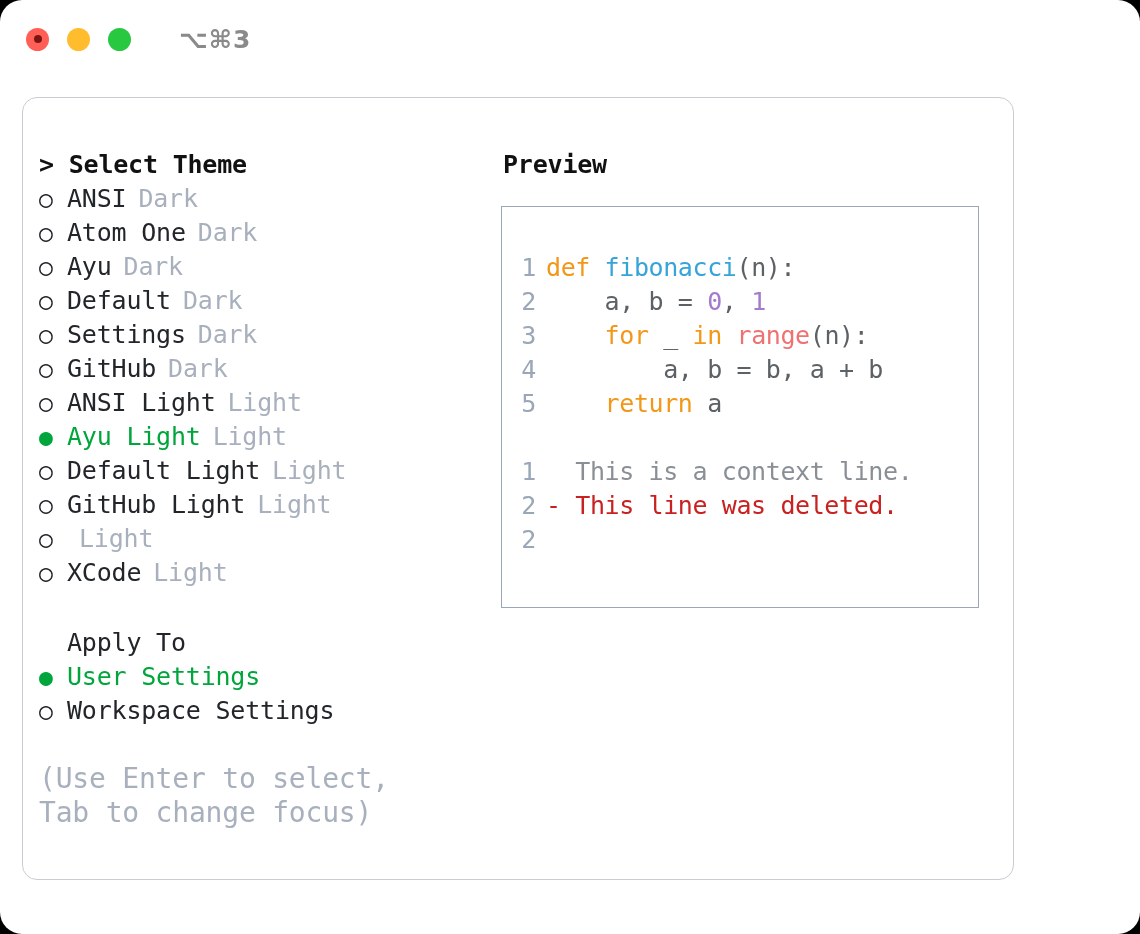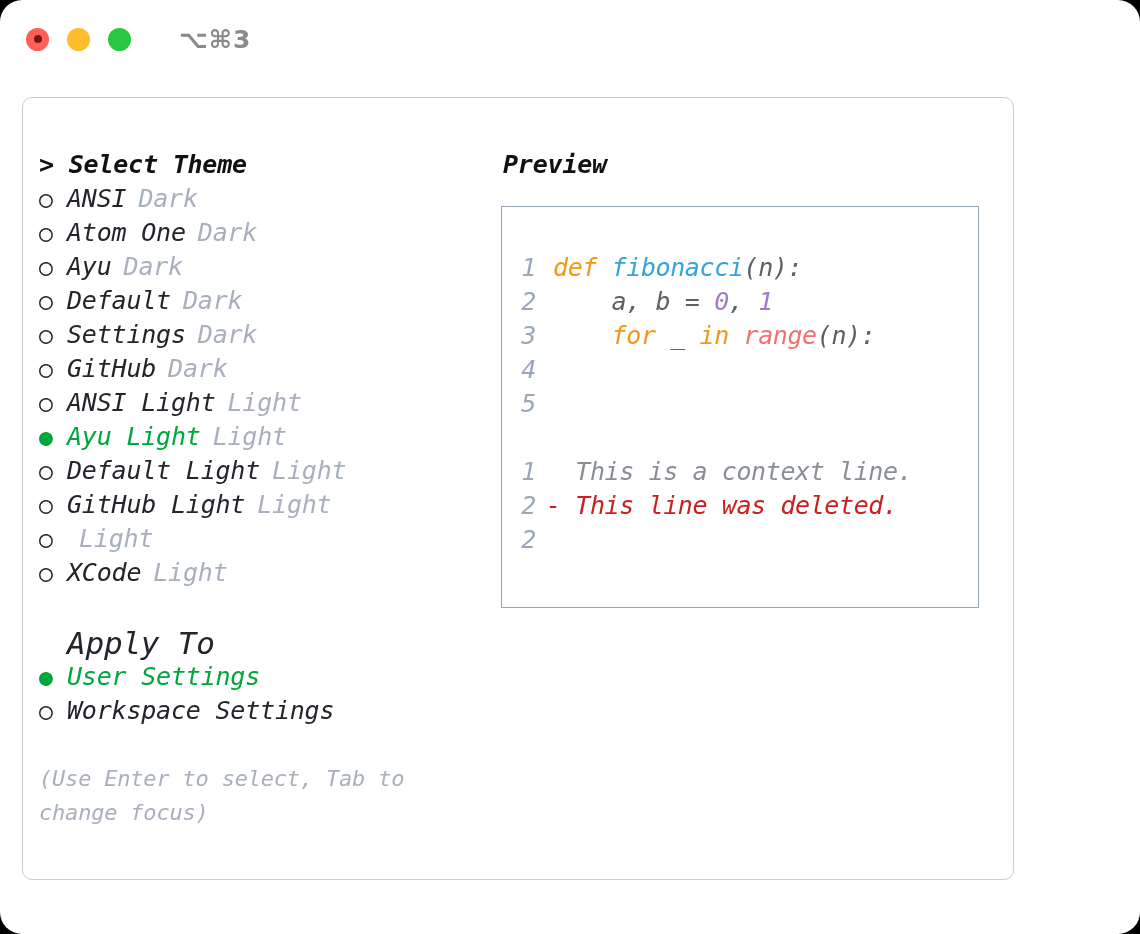--- a/index.html
+++ b/index.html
@@ -74,24 +74,23 @@
   }
 
   
   .panel {
     position: absolute;
     left: 22px;
     top: 97px;
     width: 992px;
     height: 783px;
     border: 1.5px solid #c9ccd1;
-    border-radius: 10px;
+    border-radius: 15px;
     box-sizing: border-box;
     background: #ffffff;
-    font-style: italic;
   }
 
   .panel-inner {
     position: absolute;
     left: 0; top: 0;
     width: 100%; height: 100%;
     display: flex;
   }
 
   .col-left {
@@ -134,32 +133,32 @@
   .opt.selected .opt-marker { color: #00a63c; }
   .opt-label { color: #22252a; }
   .opt.selected .opt-label { color: #00a63c; }
   .opt-kind {
     color: #a8b0bd;
     margin-left: 12px;
   }
 
   .apply-block { margin-top: 36px; }
   .apply-title {
-    font-size: 31px;
+    font-size: 25px;
     color: #22252a;
     line-height: 34px;
     white-space: pre;
     padding-left: 28px;
     letter-spacing: -0.2px;
   }
 
   .hint {
     margin-top: 34px;
     color: #a8b0bd;
-    font-size: 22px;
+    font-size: 28px;
     line-height: 34px;
     max-width: 410px;
     letter-spacing: -0.2px;
   }
 
   
   .preview-title {
     font-size: 25px;
     font-weight: 700;
     color: #111111;
@@ -187,21 +186,21 @@
     letter-spacing: -0.4px;
   }
   .lineno {
     width: 44px;
     flex: 0 0 44px;
     text-align: right;
     color: #9aa7b8;
     padding-right: 10px;
     box-sizing: border-box;
   }
-  .code-body { color: #5c6166; margin-left: 7px; }
+  .code-body { color: #5c6166; }
 
   .tok-kw   { color: #f29718; }
   .tok-fn   { color: #36a3d9; }
   .tok-num  { color: #a37acc; }
   .tok-call { color: #f07171; }
   .tok-plain{ color: #5c6166; }
 
   .spacer { height: 34px; }
 
   .diff-ctx { color: #8a8f96; }
@@ -255,22 +254,22 @@
         <div class="hint">(Use Enter to select, Tab to change focus)</div>
       </div>
 
       <div class="col-right">
         <div class="preview-title">Preview</div>
         <div class="preview-box">
           <div id="code-block">
               <div class="code-line"><span class="lineno">1</span><span class="code-body"><span class="tok-kw">def </span><span class="tok-fn">fibonacci</span><span class="tok-plain">(n):</span></span></div>
               <div class="code-line"><span class="lineno">2</span><span class="code-body"><span class="tok-plain">    a, b = </span><span class="tok-num">0</span><span class="tok-plain">, </span><span class="tok-num">1</span></span></div>
               <div class="code-line"><span class="lineno">3</span><span class="code-body"><span class="tok-plain">    </span><span class="tok-kw">for</span><span class="tok-plain"> _ </span><span class="tok-kw">in</span><span class="tok-plain"> </span><span class="tok-call">range</span><span class="tok-plain">(n):</span></span></div>
-              <div class="code-line"><span class="lineno">4</span></div>
-              <div class="code-line"><span class="lineno">5</span></div>
+              <div class="code-line"><span class="lineno">4</span><span class="code-body"><span class="tok-plain">        a, b = b, a + b</span></span></div>
+              <div class="code-line"><span class="lineno">5</span><span class="code-body"><span class="tok-plain">    </span><span class="tok-kw">return</span><span class="tok-plain"> a</span></span></div>
             </div>
           <div class="spacer"></div>
           <div id="diff-block">
               <div class="code-line"><span class="lineno">1</span><span class="diff-ctx">  This is a context line.</span></div>
               <div class="code-line"><span class="lineno">2</span><span class="diff-del">- This line was deleted.</span></div>
               <div class="code-line"><span class="lineno">2</span></div>
             </div>
         </div>
       </div>
 

